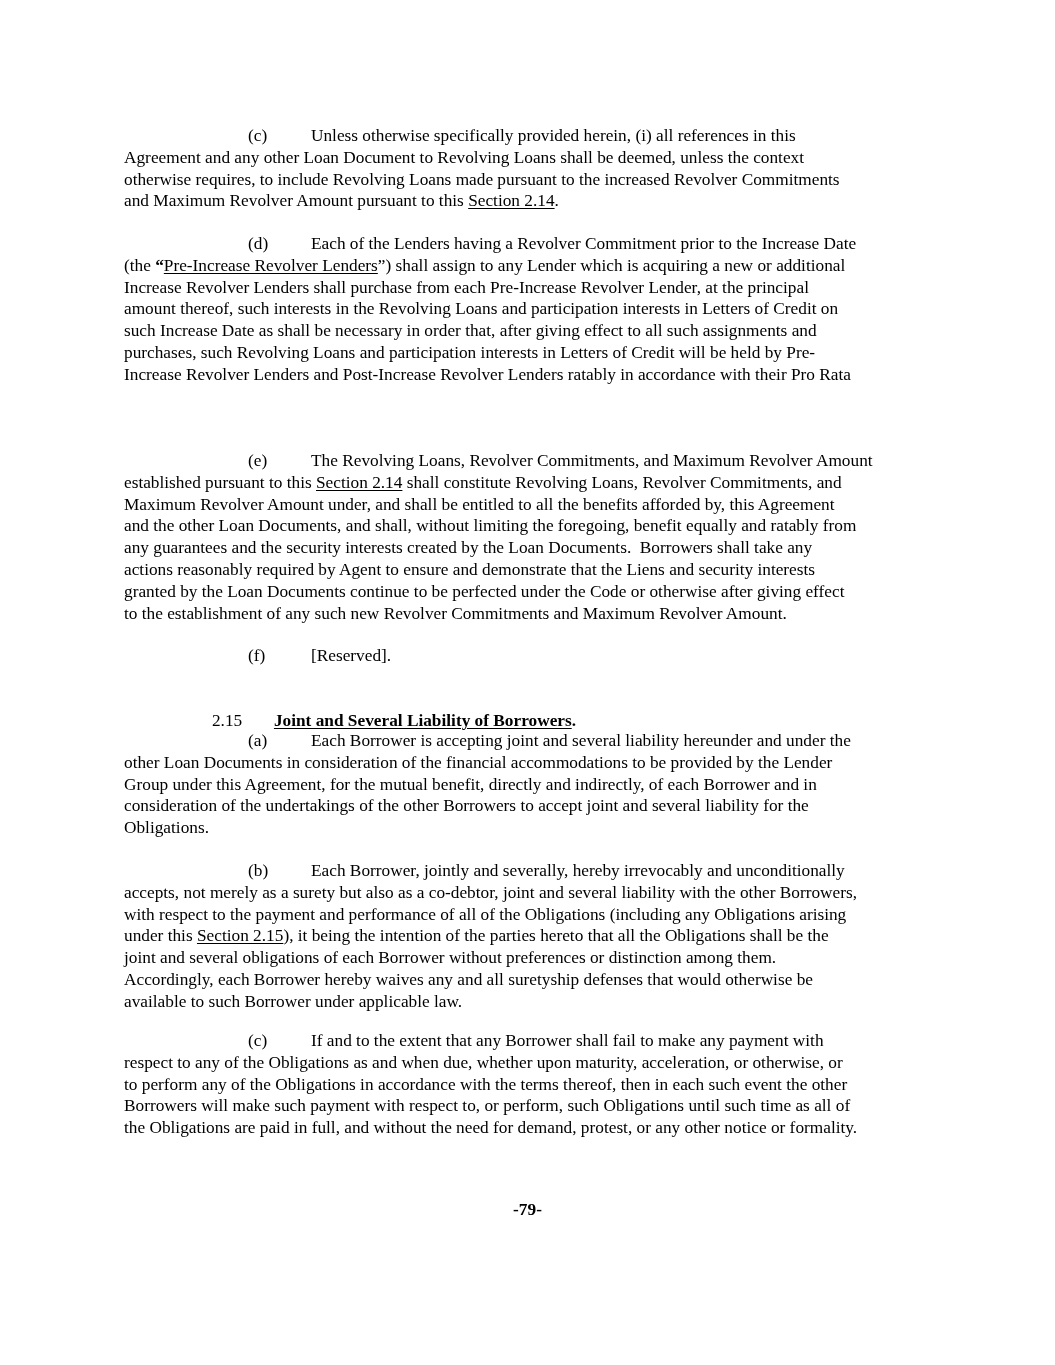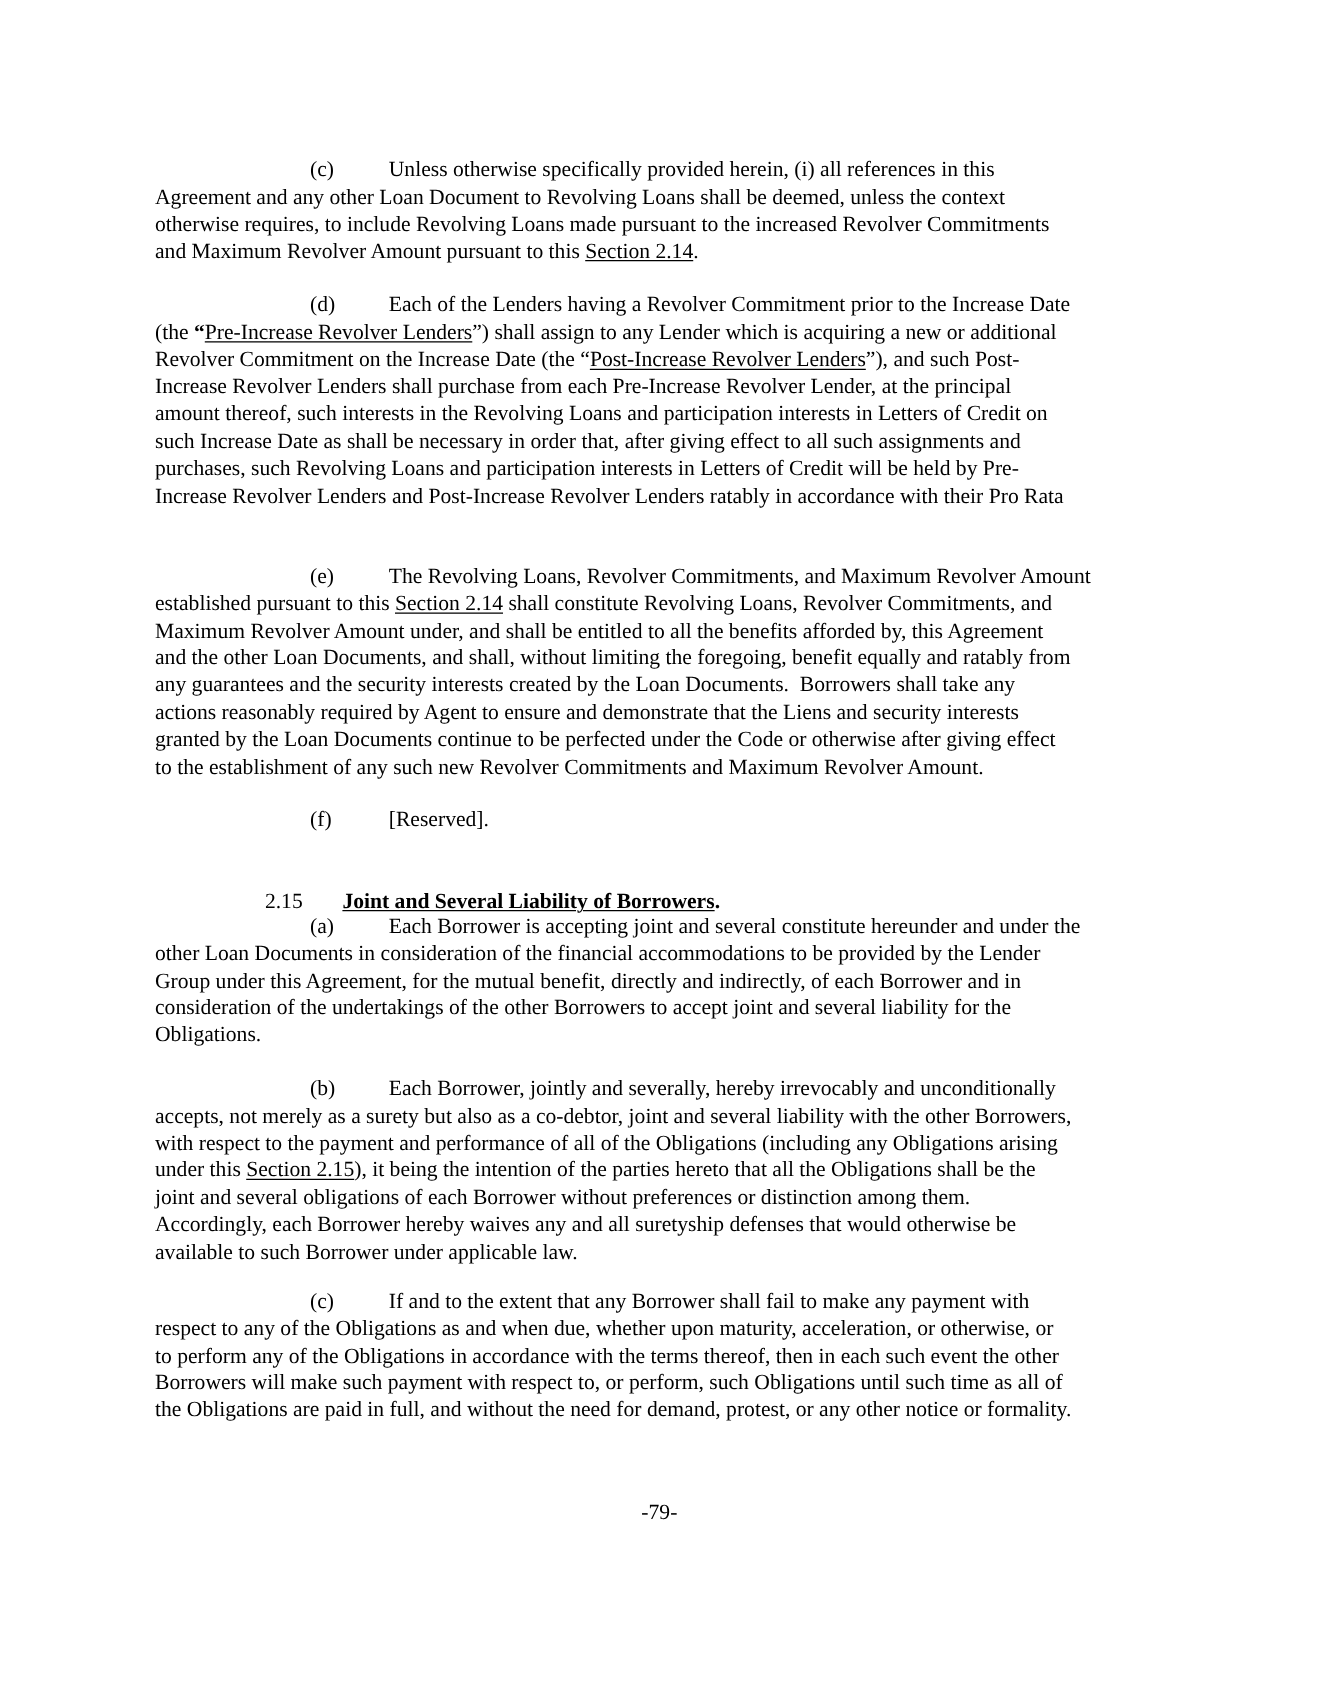--- a/index.html
+++ b/index.html
@@ -10,38 +10,37 @@
     font-family: "Liberation Serif", "DejaVu Serif", serif;
     font-size: 17.3px;
     padding-left: 30px;
   }
   .para { position: absolute; left: 124px; width: 820px; }
   .line { display: block; height: 21.8px; line-height: 21.8px; white-space: pre; }
   .u { text-decoration: underline; text-underline-offset: 2px; text-decoration-thickness: 1px; text-align: center; }
   .b { font-weight: bold; }
   .indent-marker { display: inline-block; width: 63px; }
   .lead { display: inline-block; width: 124px; }
-  .page-number { position: absolute; left: 0; width: 1055px; top: 1199px; text-align: center; line-height: 21.8px; }
+  .page-number { position: absolute; left: 0; width: 1055px; top: 1199px; text-align: center; line-height: 21.8px; font-weight: bold; }
 </style>
 </head>
 <body>
 
 <div class="page">
 
   <div class="para" style="top:125px;">
       <span class="line"><span class="lead"></span><span class="indent-marker">(c)</span><span>Unless otherwise specifically provided herein, (i) all references in this</span></span>
       <span class="line"><span>Agreement and any other Loan Document to Revolving Loans shall be deemed, unless the context</span></span>
       <span class="line"><span>otherwise requires, to include Revolving Loans made pursuant to the increased Revolver Commitments</span></span>
       <span class="line"><span>and Maximum Revolver Amount pursuant to this </span><span class="u">Section 2.14</span><span>.</span></span>
     </div>
 
   <div class="para" style="top:233px;">
       <span class="line"><span class="lead"></span><span class="indent-marker">(d)</span><span>Each of the Lenders having a Revolver Commitment prior to the Increase Date</span></span>
       <span class="line"><span>(the </span><span class="b">“</span><span class="u">Pre-Increase Revolver Lenders</span><span>”) shall assign to any Lender which is acquiring a new or additional</span></span>
-      <span class="line"><span>Revolver Commitment on the Increase Date (the “</span><span class="u">Post-Increase Revolver Lenders</span><span>”), and such Post-</span></span>
       <span class="line"><span>Increase Revolver Lenders shall purchase from each Pre-Increase Revolver Lender, at the principal</span></span>
       <span class="line"><span>amount thereof, such interests in the Revolving Loans and participation interests in Letters of Credit on</span></span>
       <span class="line"><span>such Increase Date as shall be necessary in order that, after giving effect to all such assignments and</span></span>
       <span class="line"><span>purchases, such Revolving Loans and participation interests in Letters of Credit will be held by Pre-</span></span>
       <span class="line"><span>Increase Revolver Lenders and Post-Increase Revolver Lenders ratably in accordance with their Pro Rata</span></span>
     </div>
 
   <div class="para" style="top:450px;">
       <span class="line"><span class="lead"></span><span class="indent-marker">(e)</span><span>The Revolving Loans, Revolver Commitments, and Maximum Revolver Amount</span></span>
       <span class="line"><span>established pursuant to this </span><span class="u">Section 2.14</span><span> shall constitute Revolving Loans, Revolver Commitments, and</span></span>
@@ -57,21 +56,21 @@
       <span class="line"><span class="lead"></span><span class="indent-marker">(f)</span><span>[Reserved].</span></span>
     </div>
 
   <div class="para" style="top:688px;">
     <span class="line">
       <span style="display:inline-block;width:62px;"></span><span style="display:inline-block;width:62px;">2.15</span><span class="b u">Joint and Several Liability of Borrowers</span><span class="b">.</span>
     </span>
   </div>
 
   <div class="para" style="top:730px;">
-      <span class="line"><span class="lead"></span><span class="indent-marker">(a)</span><span>Each Borrower is accepting joint and several constitute hereunder and under the</span></span>
+      <span class="line"><span class="lead"></span><span class="indent-marker">(a)</span><span>Each Borrower is accepting joint and several liability hereunder and under the</span></span>
       <span class="line"><span>other Loan Documents in consideration of the financial accommodations to be provided by the Lender</span></span>
       <span class="line"><span>Group under this Agreement, for the mutual benefit, directly and indirectly, of each Borrower and in</span></span>
       <span class="line"><span>consideration of the undertakings of the other Borrowers to accept joint and several liability for the</span></span>
       <span class="line"><span>Obligations.</span></span>
     </div>
 
   <div class="para" style="top:860px;font-family:Liberation Serif, serif;">
       <span class="line"><span class="lead"></span><span class="indent-marker">(b)</span><span>Each Borrower, jointly and severally, hereby irrevocably and unconditionally</span></span>
       <span class="line"><span>accepts, not merely as a surety but also as a co-debtor, joint and several liability with the other Borrowers,</span></span>
       <span class="line"><span>with respect to the payment and performance of all of the Obligations (including any Obligations arising</span></span>

